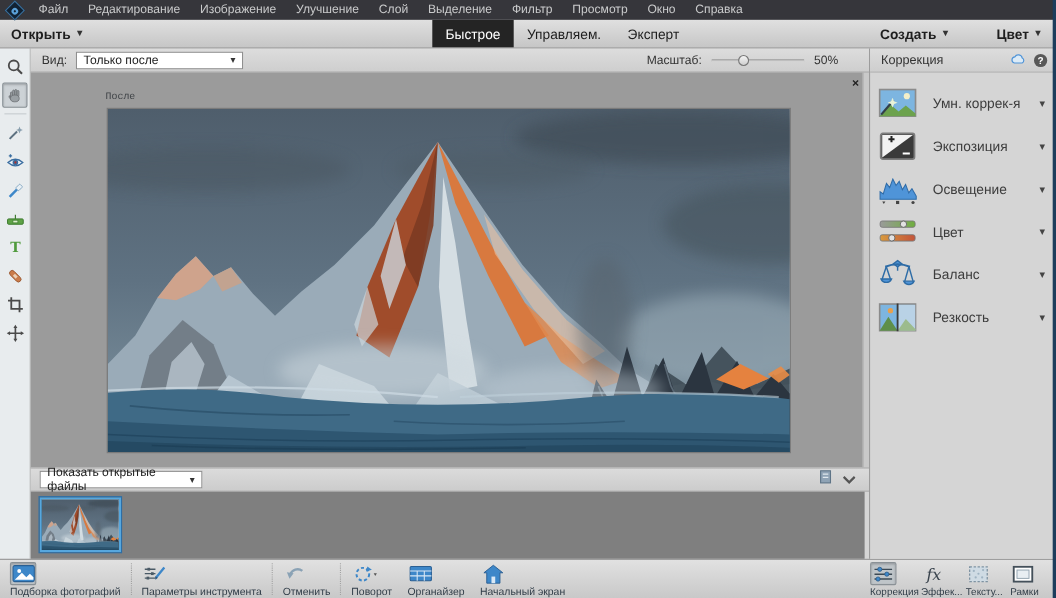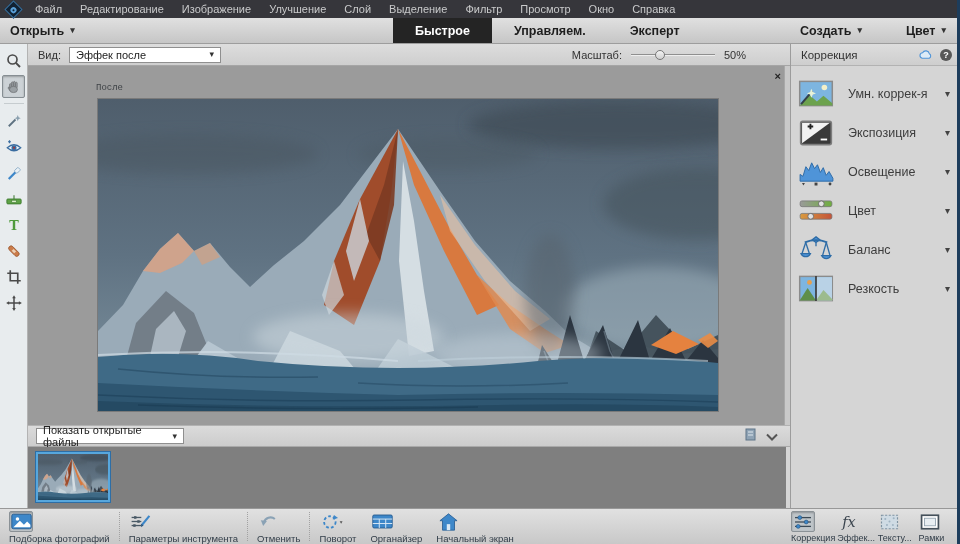--- a/index.html
+++ b/index.html
@@ -15,21 +15,21 @@
                     transform:rotate(45deg); display:flex; align-items:center; justify-content:center; }
   .logo .lg-inner { width:6px; height:6px; border:2px solid #5aa0d8; border-radius:50%; }
   .menu-item { color:#c9cacb; font-size:11px; padding:0 9px; line-height:18px; cursor:default; white-space:nowrap; }
 
   
   .actionbar { position:absolute; left:0; top:18px; width:960px; height:26px;
                background:linear-gradient(#e0e0e0,#c6c6c6); border-bottom:1px solid #9d9d9d; z-index:9; }
   .ab-open { position:absolute; left:10px; top:0; height:25px; display:flex; align-items:center; gap:6px;
              font-size:12.5px; font-weight:bold; color:#1e1e1e; }
   .ab-tabs { position:absolute; left:393px; top:0; height:25px; display:flex; }
-  .tab { height:25px; display:flex; align-items:center; padding:0 22px; font-size:12.5px; font-weight:bold; color:#1e1e1e; }
+  .tab { height:25px; display:flex; align-items:center; padding:0 12px; font-size:12.5px; font-weight:normal; color:#1e1e1e; }
   .tab.active { background:#242424; color:#ffffff; }
   .ab-right { position:absolute; right:14px; top:0; height:25px; display:flex; gap:44px; }
   .ab-btn { display:flex; align-items:center; gap:6px; font-size:12.5px; font-weight:bold; color:#1e1e1e; }
   .chev { font-size:9px; color:#333; line-height:1; }
 
   
   .toolcol { position:absolute; left:0; top:44px; width:28px; height:464px; background:#e8ecee;
              border-right:1px solid #b3b3b3; display:flex; flex-direction:column; align-items:center;
              padding-top:5px; gap:3px; }
   .tool { width:23px; height:23px; display:flex; align-items:center; justify-content:center; border-radius:2px; }
@@ -37,21 +37,21 @@
   .tool-divider { width:20px; border-top:1px solid #c6cccf; margin:2px 0; }
 
   
   .viewbar { position:absolute; left:28px; top:44px; width:762px; height:22px;
              background:linear-gradient(#dddddd,#cecece); border-bottom:1px solid #a5a5a5;
              display:flex; align-items:center; font-size:11px; color:#333; }
   .vb-label { margin-left:10px; }
   .dropdown { background:#ffffff; border:1px solid #8f8f8f; height:16px; display:flex; align-items:center;
               font-size:11px; color:#222; padding:0 6px; justify-content:space-between; }
   .vb-dd { width:152px; margin-left:8px; }
-  .zoomwrap { margin-left:auto; margin-right:44px; display:flex; align-items:center; gap:9px; }
+  .zoomwrap { margin-left:auto; margin-right:28px; display:flex; align-items:center; gap:9px; }
   .slider { position:relative; width:84px; height:12px; }
   .slider .track { position:absolute; left:0; right:0; top:5px; height:2px; background:#8f8f8f;
                    border-bottom:1px solid #eee; }
   .slider .knob { position:absolute; left:24px; top:1px; width:10px; height:10px; border-radius:50%;
                   background:linear-gradient(#f4f4f4,#cfcfcf); border:1px solid #777; }
 
   
   .canvas { position:absolute; left:28px; top:66px; width:762px; height:359px; background:#9b9b9b; }
   .after-label { position:absolute; left:68px; top:17px; font-size:9px; color:#3f4347;font-family:Liberation Mono, monospace; }
   .photo { position:absolute; left:70px; top:33px; width:620px; height:312px;
@@ -283,21 +283,21 @@
             <polygon points="1.5,12 5.5,9.6 5.5,14.4"></polygon>
             <polygon points="22.5,12 18.5,9.6 18.5,14.4"></polygon>
           </g>
         </svg>
     </div>
   </div>
 
   <div class="viewbar">
     <span class="vb-label">Вид:</span>
     <div class="dropdown vb-dd">
-      <span>Эффек после</span>
+      <span>Только после</span>
       <span class="chev">▾</span>
     </div>
     <div class="zoomwrap">
       <span>Масштаб:</span>
       <div class="slider">
         <div class="track"></div>
         <div class="knob"></div>
       </div>
       <span>50%</span>
     </div>

